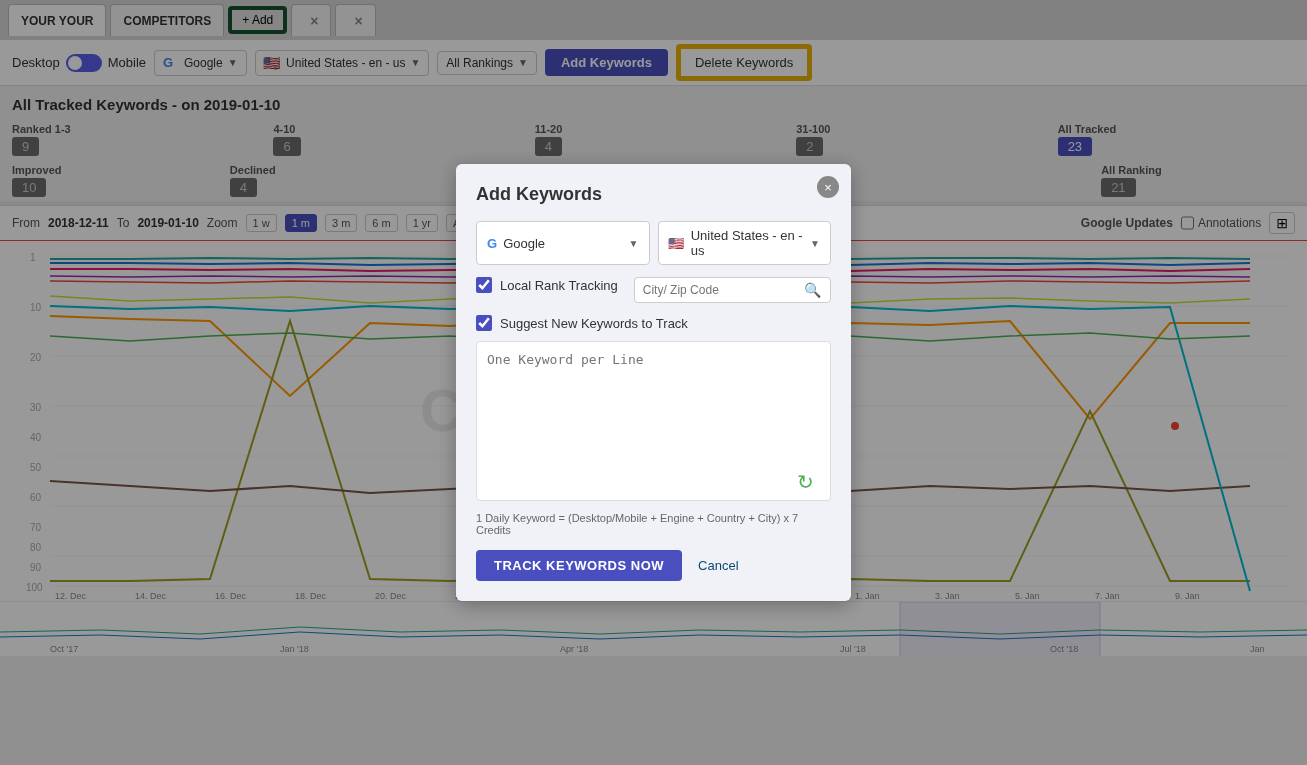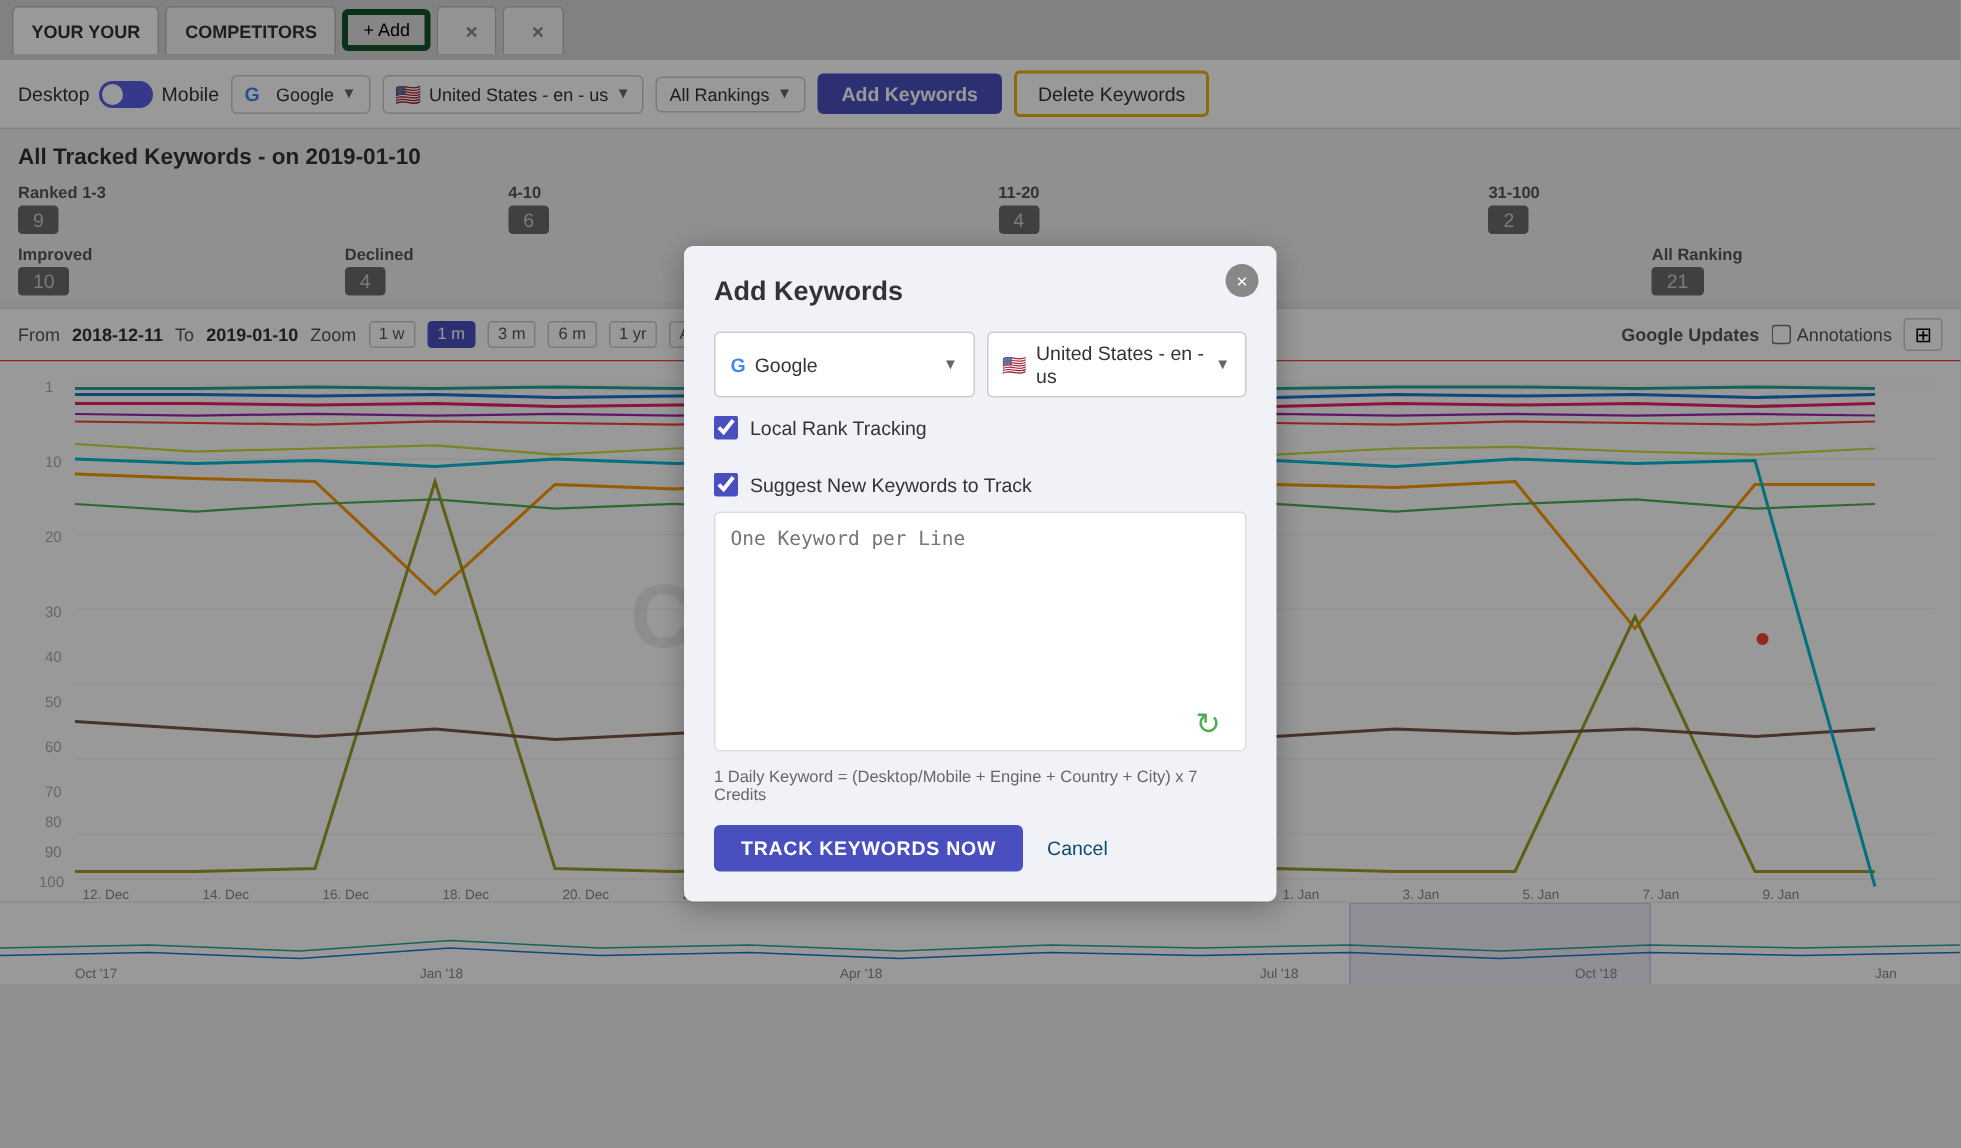--- a/index.html
+++ b/index.html
@@ -106,21 +106,21 @@
       border: none;
       border-radius: 4px;
       padding: 6px 16px;
       font-size: 13px;
       font-weight: bold;
       cursor: pointer;
     }
     .btn-secondary {
       background: #fff;
       color: #333;
-      border: 2px solid #eab308;
+      border: 5px solid #eab308;
       border-radius: 4px;
       padding: 6px 14px;
       font-size: 13px;
       cursor: pointer;
     }
 
     .page-title-bar {
       padding: 10px 12px 6px;
       font-size: 15px;
       font-weight: bold;
@@ -437,20 +437,24 @@
       <div class="stat-label">4-10</div>
       <div class="stat-value">6</div>
     </div>
     <div class="stat-col">
       <div class="stat-label">11-20</div>
       <div class="stat-value">4</div>
     </div>
     <div class="stat-col">
       <div class="stat-label">31-100</div>
       <div class="stat-value">2</div>
+    </div>
+    <div class="stat-col">
+      <div class="stat-label">All Tracked</div>
+      <div class="stat-value highlighted">23</div>
     </div>
   </div>
   <div class="stats-bar">
     <div class="stat-col">
       <div class="stat-label">Improved</div>
       <div class="stat-value">10</div>
     </div>
     <div class="stat-col">
       <div class="stat-label">Declined</div>
       <div class="stat-value">4</div>
@@ -585,20 +589,24 @@
         <span>United States - en - us</span>
         <span class="caret">▼</span>
       </div>
     </div>
 
     <div class="modal-row" style="align-items:center;">
       <div class="checkbox-row" style="flex:0 0 auto;">
         <input type="checkbox" id="localrank" checked="" style="">
         <label for="localrank">Local Rank Tracking</label>
       </div>
+      <div class="city-search" style="margin-left:8px;">
+        <input type="text" placeholder="City/ Zip Code" style="">
+        <span class="search-icon">🔍</span>
+      </div>
     </div>
 
     <div class="checkbox-row">
       <input type="checkbox" id="suggest" checked="" style="">
       <label for="suggest">Suggest New Keywords to Track</label>
     </div>
 
     <div class="textarea-wrapper">
       <textarea class="keyword-textarea" placeholder="One Keyword per Line" style=""></textarea>
       <span class="refresh-icon" title="Refresh">↻</span>

